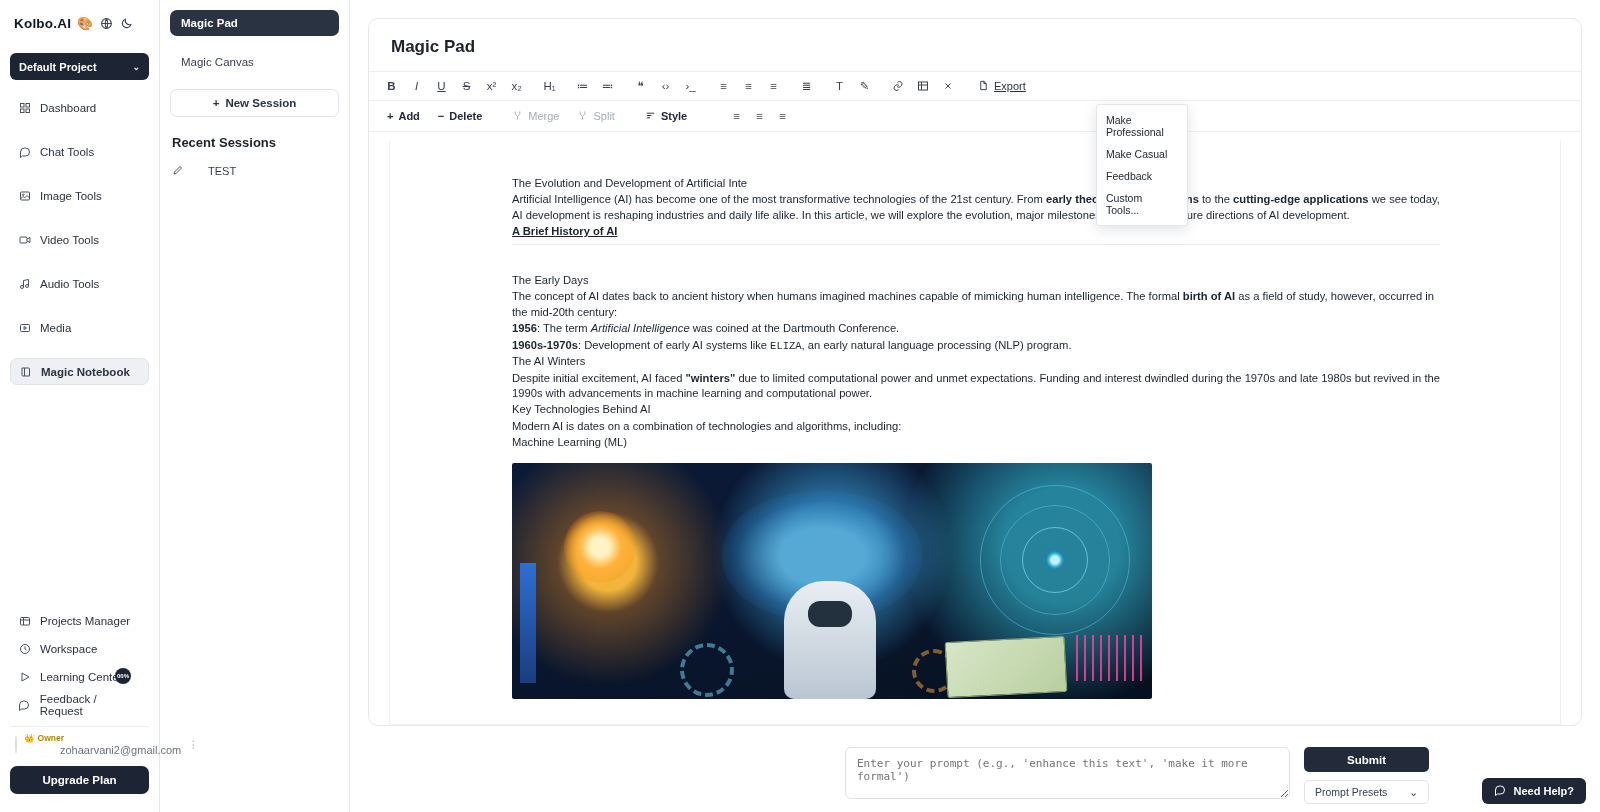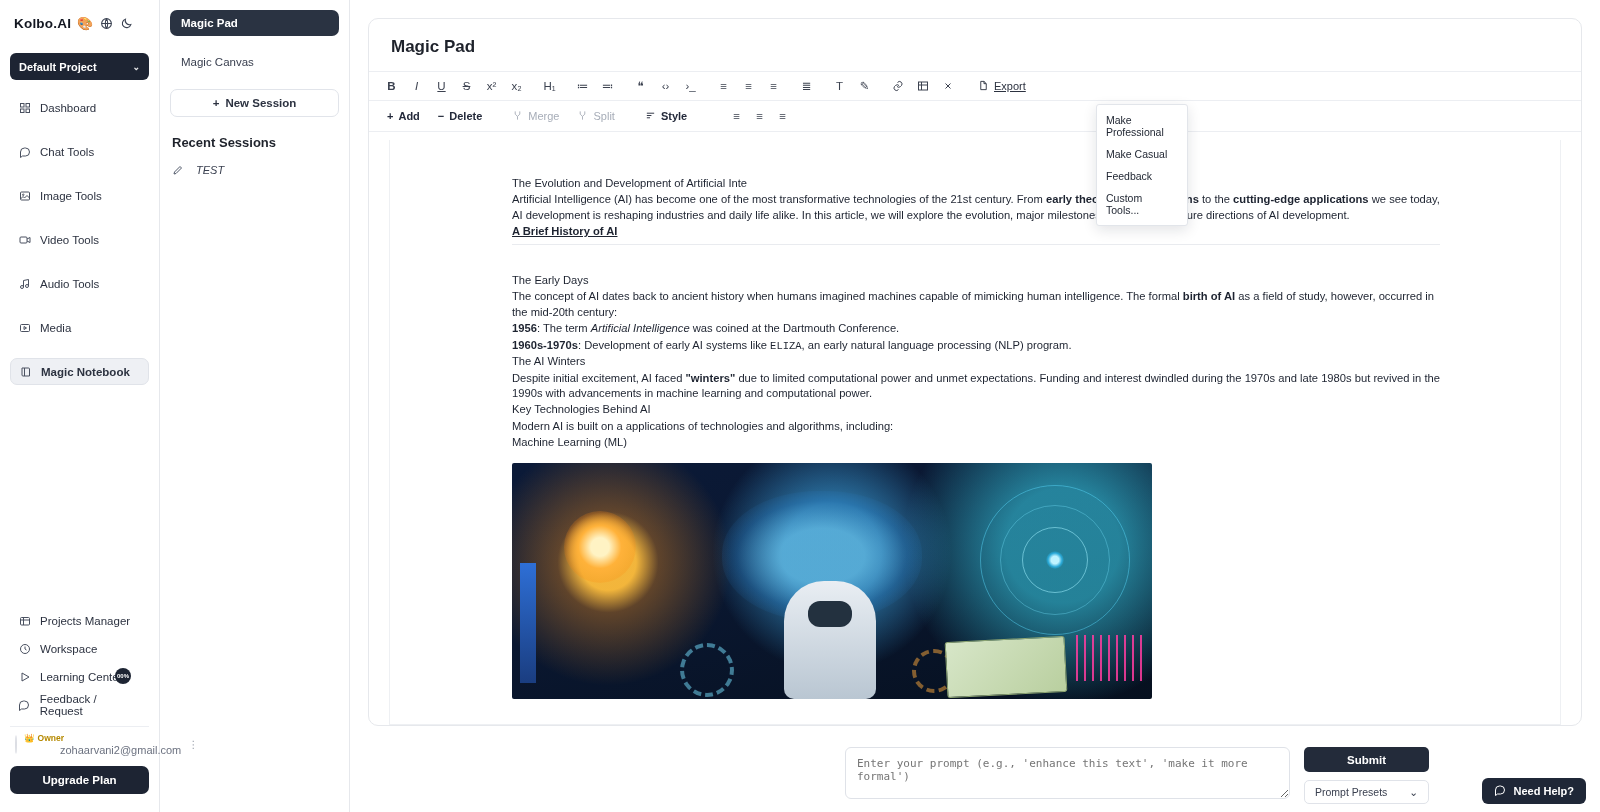--- a/index.html
+++ b/index.html
@@ -83,21 +83,21 @@
   }
   .session-tab.secondary {
     background: transparent; color: #3a4050; font-weight: 400; margin-top: 13px;
   }
   .new-session {
     margin-top: 14px; height: 28px; border: 1px solid #e1e4ea; border-radius: 7px;
     display: flex; align-items: center; justify-content: center; gap: 6px;
     font-size: 11.5px; color: #2c3240; font-weight: 600;
   }
   .recent-title { font-size: 13px; font-weight: 700; margin: 18px 0 10px 2px; }
-  .recent-item { display: flex; gap: 12px; font-size: 11px; color: #3a4050; padding: 4px 2px; font-style: italic; }
+  .recent-item { display: flex; align-items: center; gap: 24px; font-size: 11px; color: #3a4050; padding: 4px 2px; }
   .recent-item .ico { width: 12px; color: #525a6b; }
 
   
   .main { flex: 1; padding: 18px 18px 10px 18px; position: relative; }
   .card {
     background: #fff; border: 1px solid #e6e8ec; border-radius: 10px;
     height: 708px; position: relative; overflow: hidden;
   }
   .card-title { font-size: 17px; font-weight: 700; padding: 18px 0 14px 22px; }
 
@@ -514,21 +514,21 @@
           <b>1956</b><span>: The term </span><span class="ital">Artificial Intelligence</span><span> was coined at the Dartmouth Conference.</span>
         </p>
         <p>
           <b>1960s-1970s</b><span>: Development of early AI systems like </span><span class="mono">ELIZA</span><span>, an early natural language processing (NLP) program.</span>
         </p>
         <p>The AI Winters</p>
         <p>
           <span>Despite initial excitement, AI faced </span><b>"winters"</b><span> due to limited computational power and unmet expectations. Funding and interest dwindled during the 1970s and late 1980s but revived in the 1990s with advancements in machine learning and computational power.</span>
         </p>
         <p>Key Technologies Behind AI</p>
-        <p>Modern AI is built on a applications of technologies and algorithms, including:</p>
+        <p>Modern AI is dates on a combination of technologies and algorithms, including:</p>
         <p>Machine Learning (ML)</p>
 
         <div class="doc-image">
           <div class="bars"></div>
           <div class="sun"></div>
           <div class="brain"></div>
           <div class="gear"></div>
           <div class="gear gear2"></div>
           <div class="robot"></div>
           <div class="money"></div>

